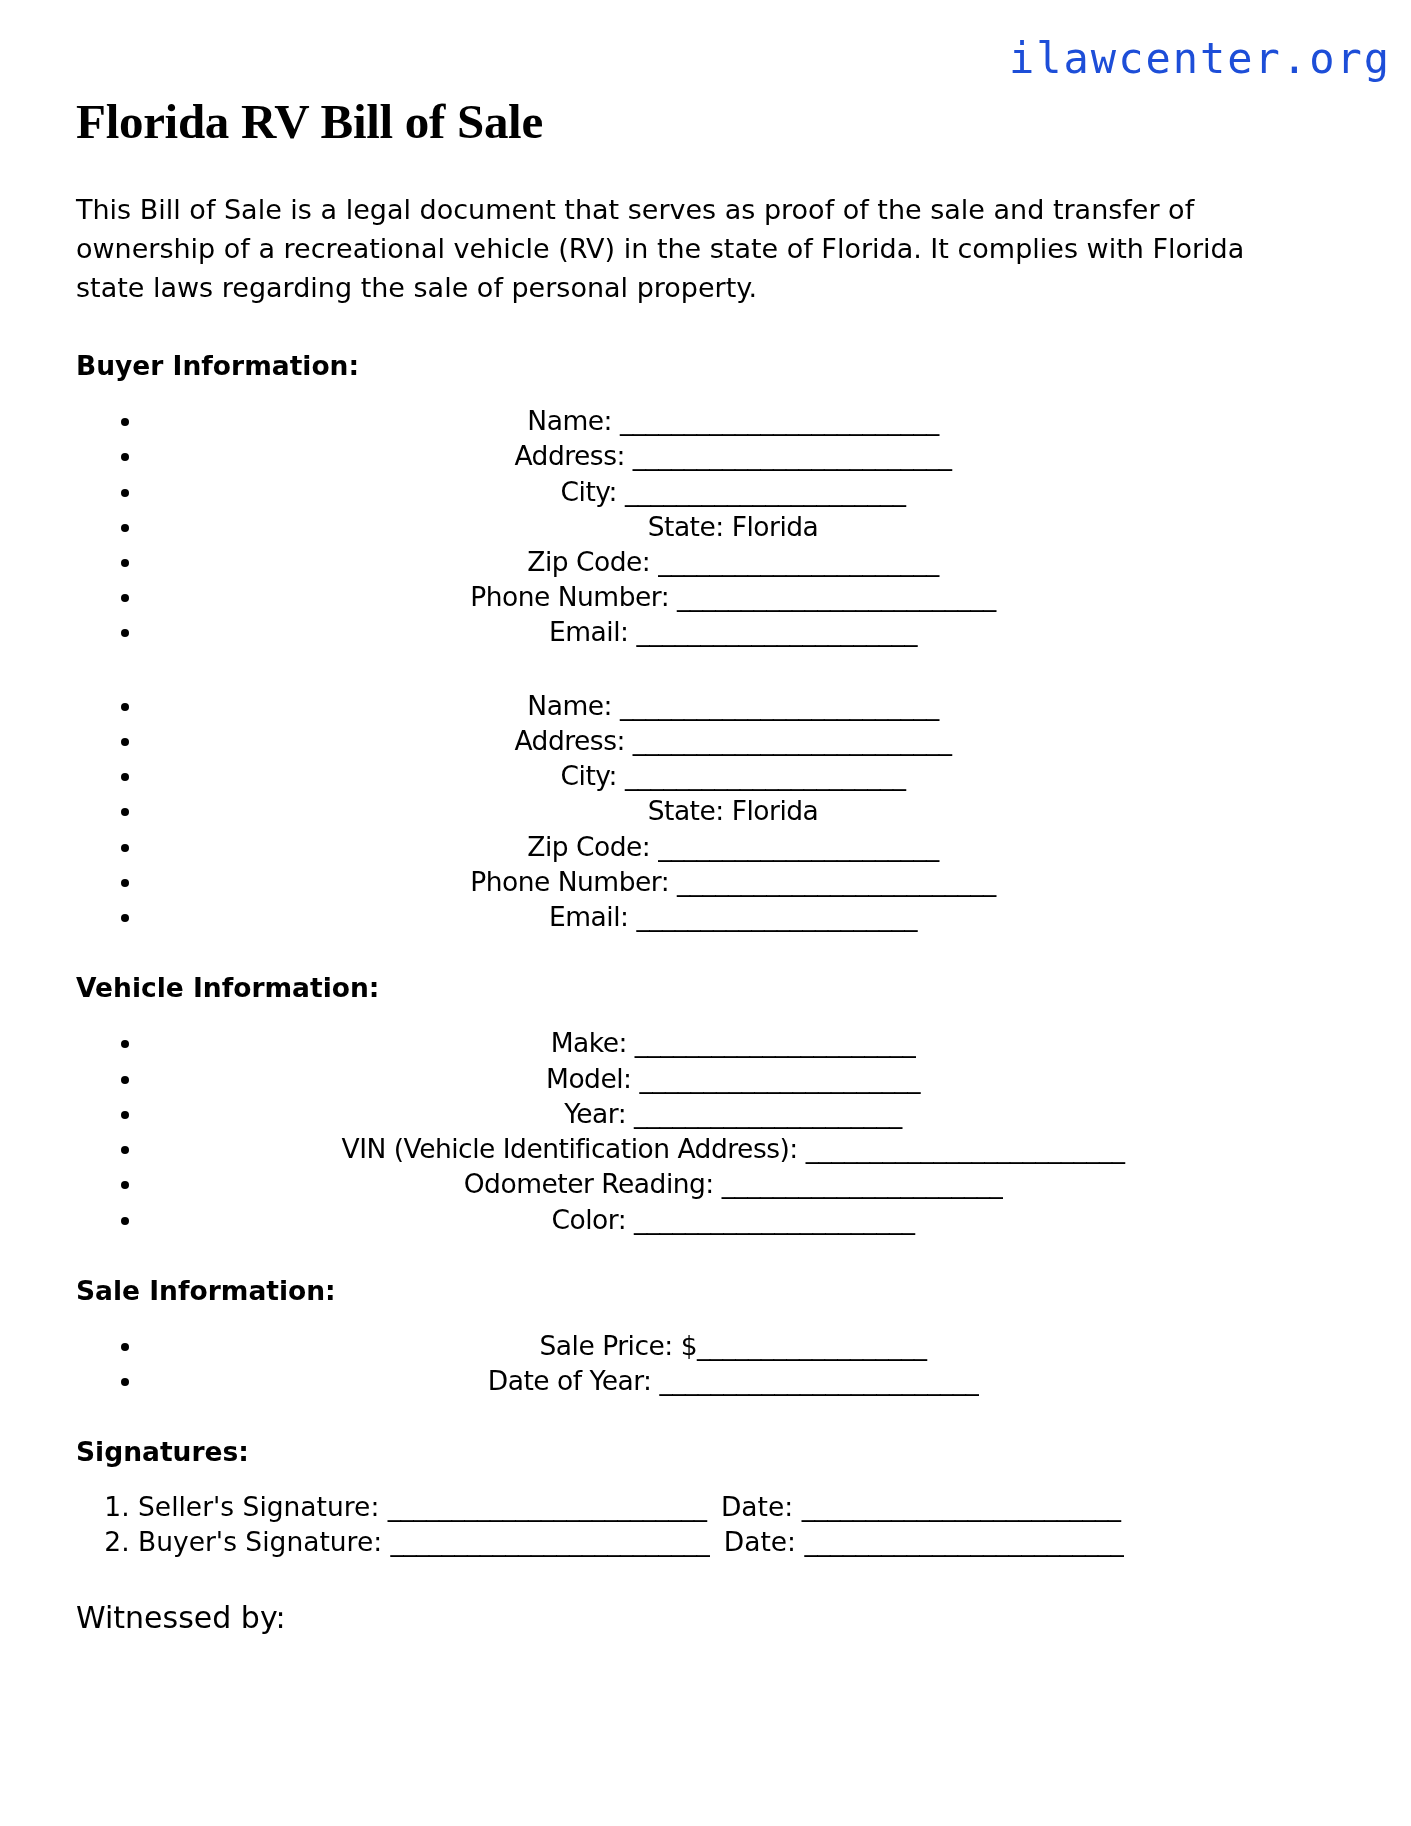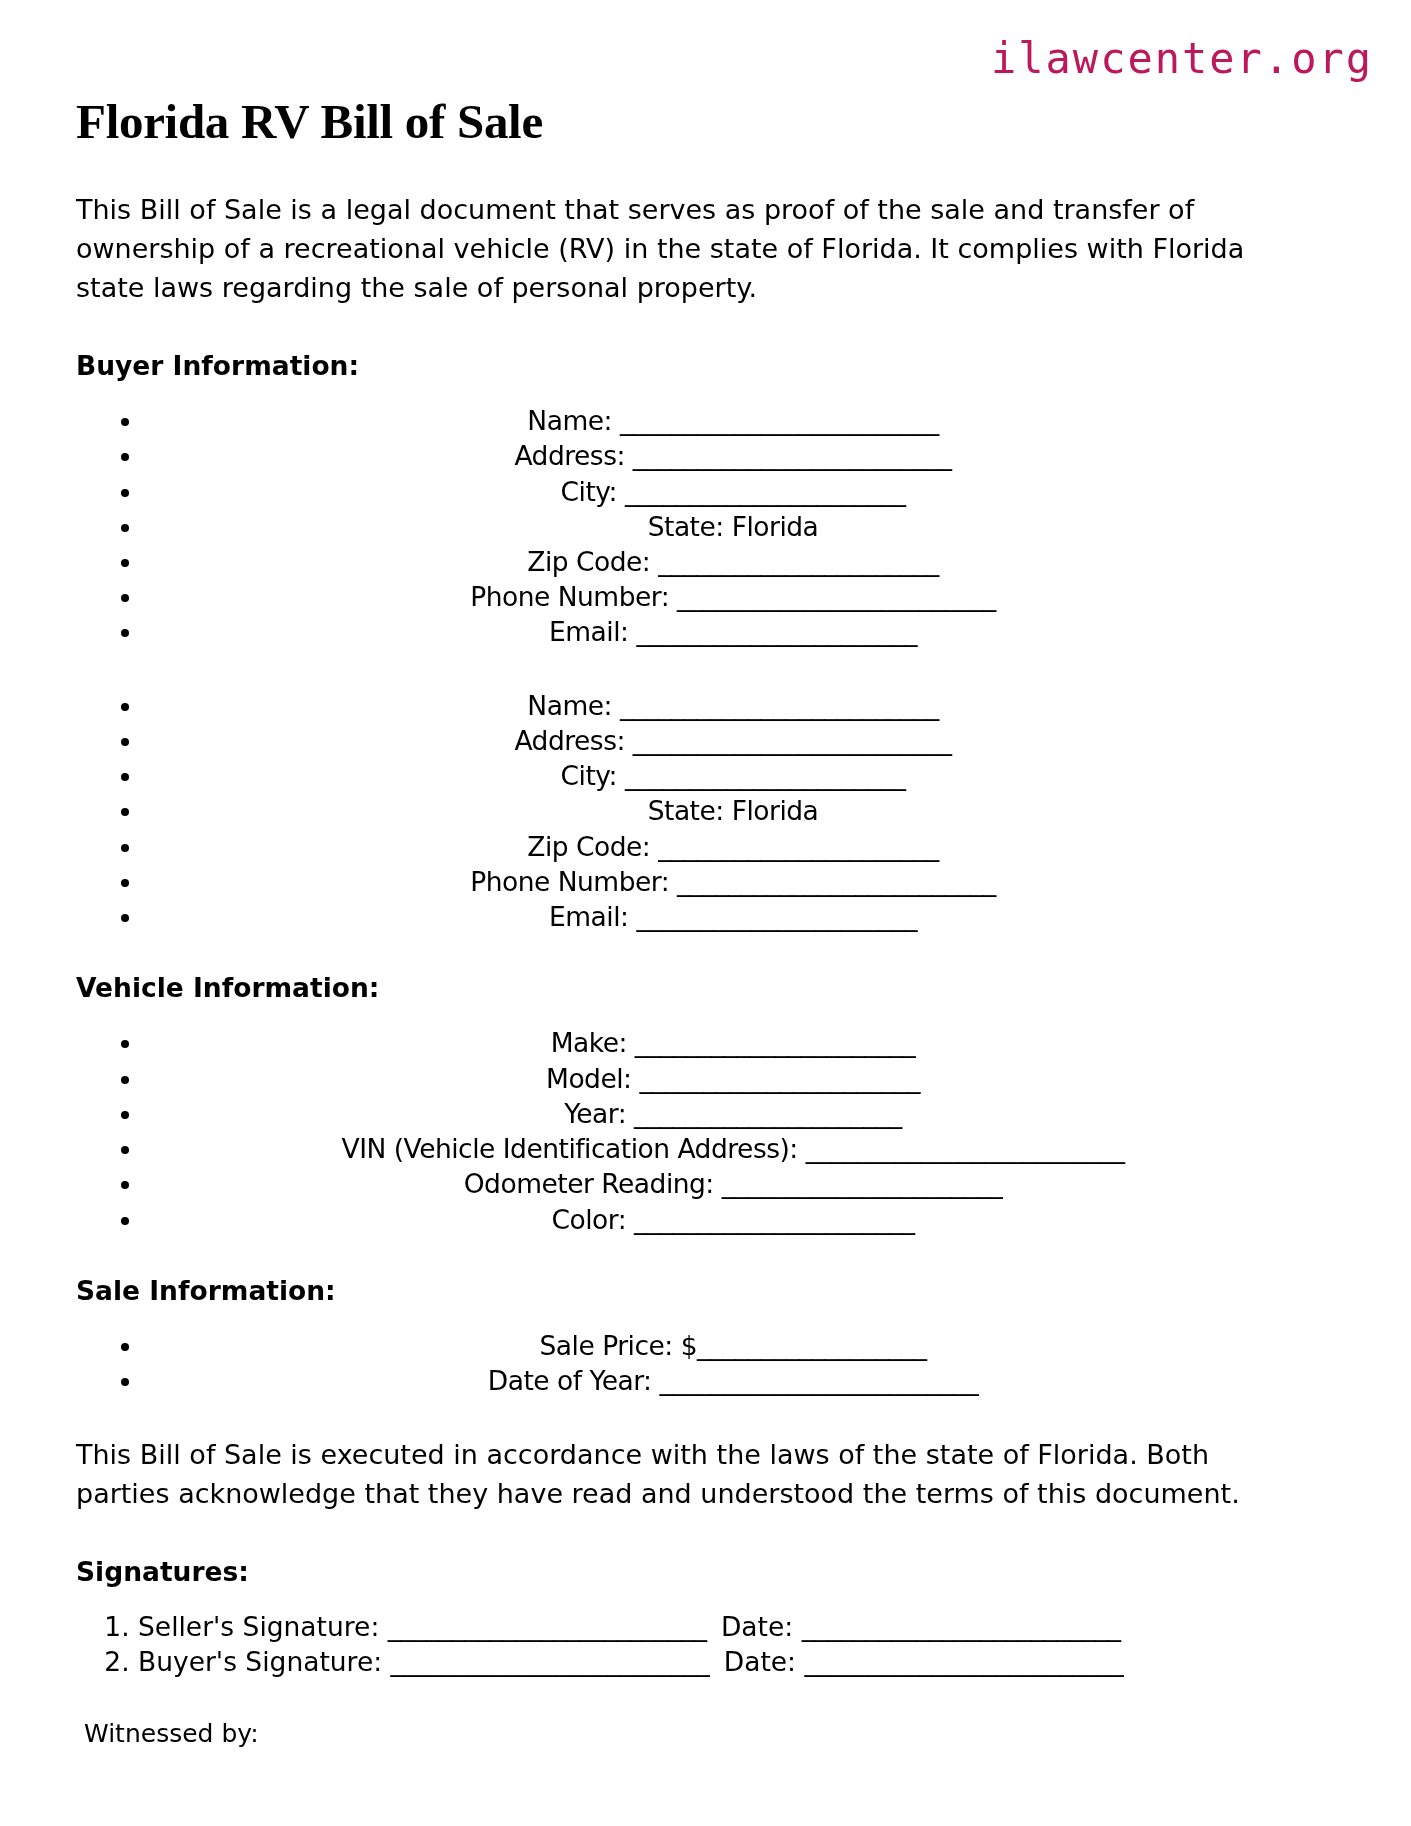--- a/index.html
+++ b/index.html
@@ -18,25 +18,25 @@
   .page {
     position: relative;
     width: 1411px;
     height: 1826px;
     box-sizing: border-box;
     padding: 0;
   }
   .watermark {
     position: absolute;
     top: 34px;
-    right: 38px;
+    right: 20px;
     font-family: "DejaVu Sans Mono", monospace;
     font-size: 42px;
     letter-spacing: 2px;
-    color: #be185d;
+    color: #1d4ed8;
     white-space: nowrap;
   }
   .content {
     position: absolute;
     left: 76px;
     top: 96px;
     width: 1246px;
   }
   h1.doc-title {
     font-family: Liberation Serif, serif;
@@ -82,23 +82,23 @@
     letter-spacing: -0.5px;
   }
   .sig-row {
     display: inline;
     white-space: pre;
   }
   .sig-date-label {
     padding-left: 6px;
   }
   p.witness {
-    font-size: 25px;
+    font-size: 30px;
     line-height: 1.33;
-    margin: 0 0 22px 8px;
+    margin: 0 0 22px 0;
   }
 </style>
 </head>
 <body>
 
 <div class="page">
 
   <div class="watermark">ilawcenter.org</div>
 
   <div class="content">
@@ -137,21 +137,20 @@
       <li class="fill">Odometer Reading: ______________________</li>
       <li class="fill">Color: ______________________</li>
     </ul>
 
     <h2 class="section-title">Sale Information:</h2>
     <ul class="fields">
       <li class="fill">Sale Price: $__________________</li>
       <li class="fill">Date of Year: _________________________</li>
     </ul>
 
-    <p class="para">This Bill of Sale is executed in accordance with the laws of the state of Florida. Both parties acknowledge that they have read and understood the terms of this document.</p>
 
     <h2 class="section-title">Signatures:</h2>
     <ol class="sig-list">
       <li><span class="sig-row"><span>Seller's Signature: </span><span class="fill">_________________________</span><span class="sig-date-label"> Date: </span><span class="fill">_________________________</span></span></li>
       <li><span class="sig-row"><span>Buyer's Signature: </span><span class="fill">_________________________</span><span class="sig-date-label"> Date: </span><span class="fill">_________________________</span></span></li>
     </ol>
 
     <p class="witness">Witnessed by:</p>
 
   </div>

